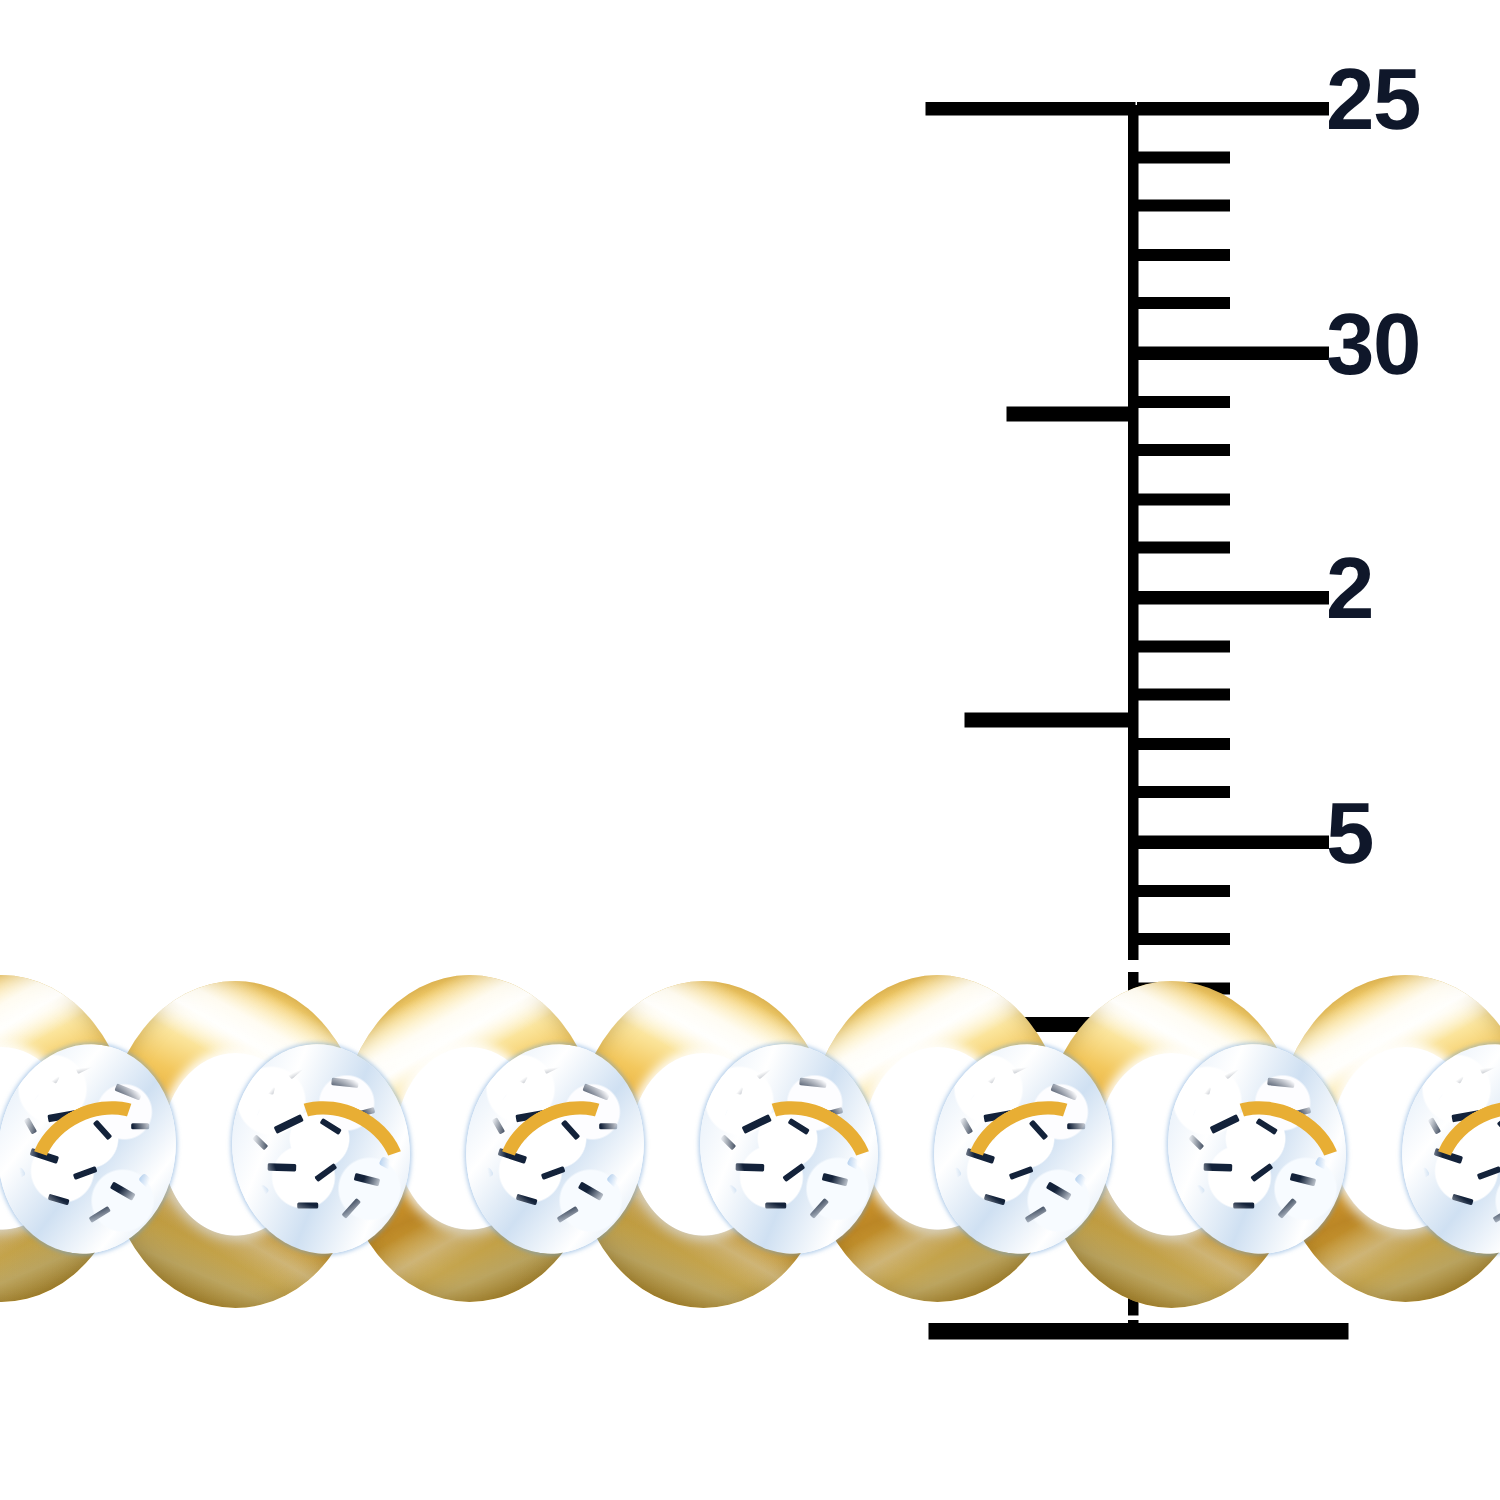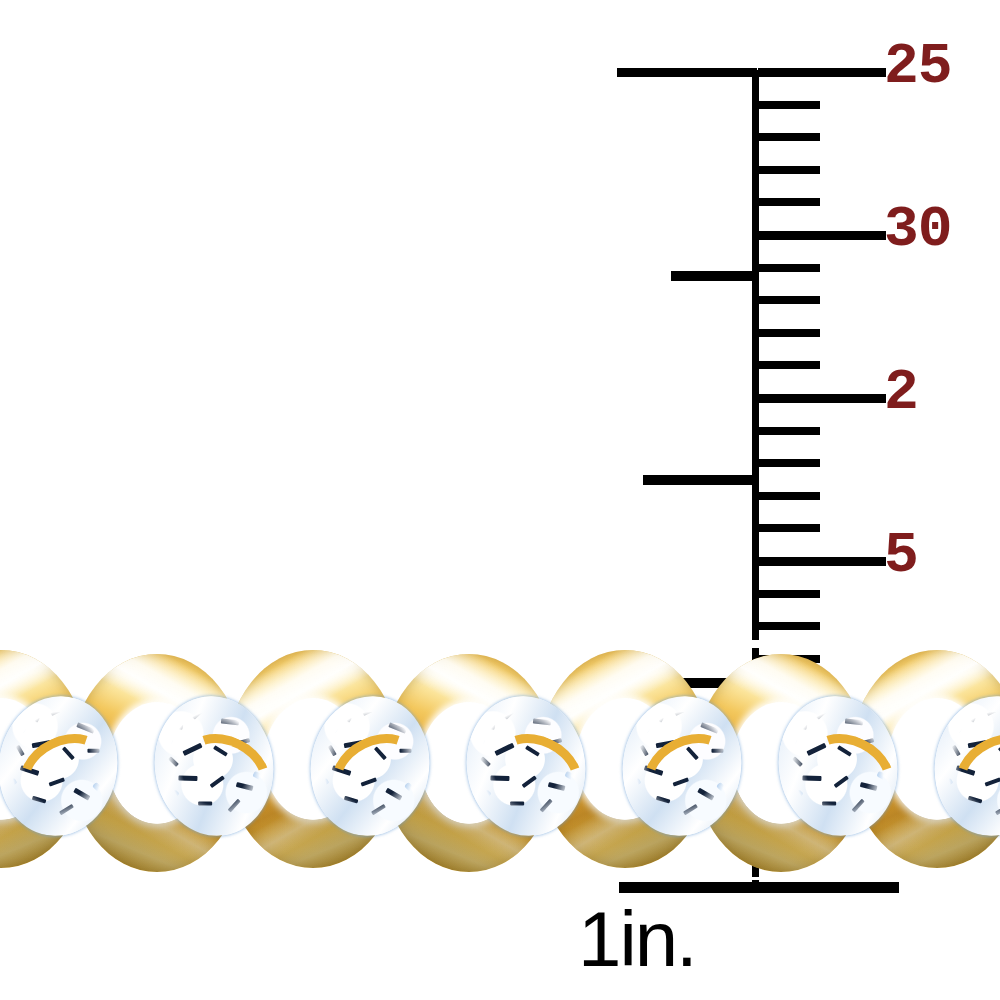--- a/index.html
+++ b/index.html
@@ -106,22 +106,22 @@
   .prong{
     position:absolute;border-radius:50%;
     border:9px solid transparent;
   }
 
   
   #ruler{position:absolute;left:0;top:0;width:1000px;height:1000px;}
   .tick{position:absolute;background:#000;}
   .spine{position:absolute;left:752px;top:70px;width:7px;height:820px;background:#000;}
   .num{
-    position:absolute;color:#7f1d1d;font-weight:bold;
-    font-family:Liberation Mono, monospace;
+    position:absolute;color:#0f172a;font-weight:bold;
+    font-family:Liberation Sans, sans-serif;
     line-height:1;letter-spacing:-1px;
   }
   .unit{
     position:absolute;color:#000;font-weight:normal;
     font-family:"Liberation Sans",sans-serif;
     font-size:78px;line-height:1;letter-spacing:-2px;
   }
 </style>
 </head>
 <body>
@@ -361,16 +361,15 @@
         <div class="tick" style="width: 88px; height: 10px; left: 669px; top: 678px;"></div>
         <div class="tick" style="left: 619px; width: 280px; height: 11px; top: 882px;"></div>
       </div>
 
     <div class="num" id="lbl25" style="font-size: 58px; left: 884px; top: 38px;">25</div>
     <div class="num" id="lbl20" style="font-size: 58px; left: 884px; top: 201px;">30</div>
     <div class="num" id="lbl15" style="font-size: 58px; left: 884px; top: 364px;">2</div>
     <div class="num" id="lbl10" style="font-size: 58px; left: 884px; top: 527px;">5</div>
     <div class="num" id="lbl5" style="font-size: 58px; left: 884px; top: 690px;">5</div>
 
-    <div class="unit" id="inch-unit" style="left: 578px; top: 900px;">1in.</div>
   </div>
 
 </div>
 
 </body></html>

